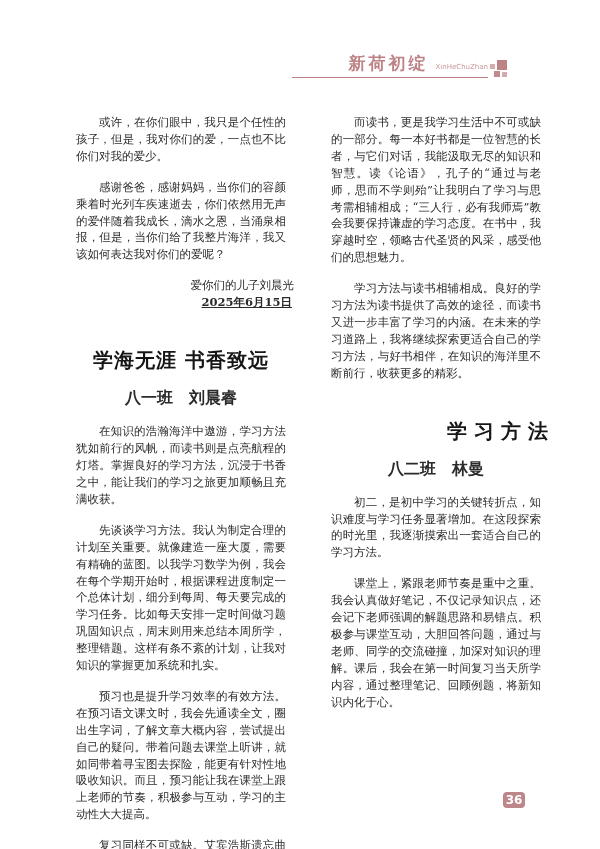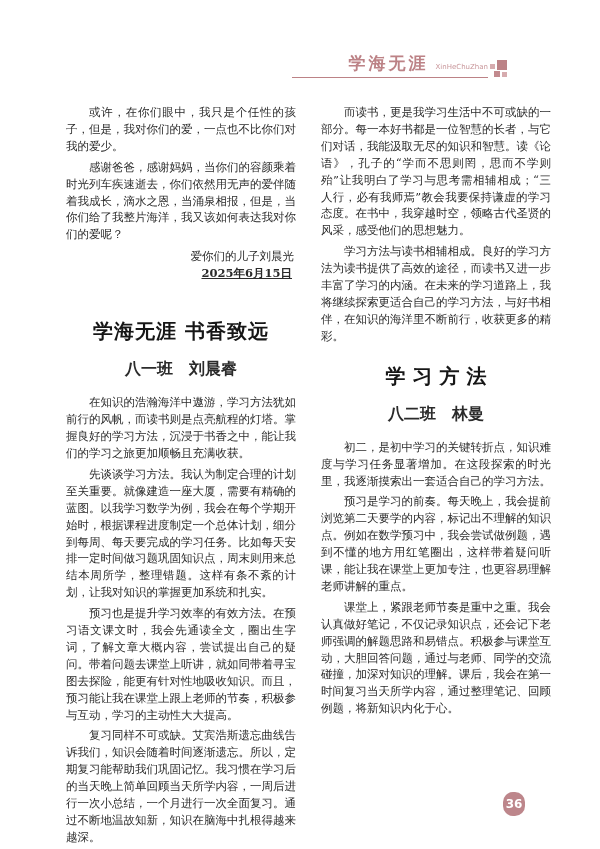--- a/index.html
+++ b/index.html
@@ -26,47 +26,47 @@
   .masthead-logo { position:relative; width:18px; height:18px; margin-left:2px; display:inline-block; }
   .masthead-logo i { position:absolute; display:block; }
   .sq1 { left:7px; top:0;    width:10px; height:10px; background:#bc8286; }
   .sq2 { left:0;   top:4px;  width:5px;  height:5px;  background:#d6abae; }
   .sq3 { left:4px; top:11px; width:6px;  height:6px;  background:#c28a8e; }
   .sq4 { left:12px;top:12px; width:5px;  height:5px;  background:#d6abae; }
   
   .columns { position:absolute; top:100px; left:62px; display:flex; gap:17px; }
   .col { width:238px; }
   .para {
-    margin:4px; font-size:11.5px; line-height:16.9px;
+    margin:14px; font-size:11.5px; line-height:16.9px;
     text-align:justify; text-justify:inter-character; text-indent:2em;
   }
   .sig  { margin:5px 0 0; font-size:11.5px; line-height:17px; text-align:right; padding-right:6px; font-weight:normal; }
   .sig-date { margin:0; font-size:11.5px; line-height:17px; text-align:right; padding-right:8px; font-weight:bold;text-decoration:underline; }
   .article-title {
     margin:36px 0 0; font-size:20px; font-weight:bold; color:#161616;
     text-align:center; letter-spacing:1px; line-height:26px;
   }
-  .article-title.spread { letter-spacing:7px; text-indent:7px; margin-top:18px; }
+  .article-title.spread { letter-spacing:7px; text-indent:7px; margin-top:36px;text-align:right; }
   .byline { margin:15px 0 14px; font-size:16px; font-weight:bold; text-align:center; }
   
   .page-number {
-    position:absolute; left:503px; top:792px; width:22px; height:24px;
+    position:absolute; left:503px; top:792px; width:22px; height:16px;
     background:#bd868b; color:#ffffff; font-size:12px; font-weight:bold;
     display:flex; align-items:center; justify-content:center;
-    font-family:"DejaVu Sans","Liberation Sans",sans-serif; border-radius:10px;
+    font-family:"DejaVu Sans","Liberation Sans",sans-serif; border-radius:4px;
   }
 </style>
 </head>
 <body>
 
 <div class="page">
 
   <header class="masthead">
     <span class="masthead-text">
-      <span class="masthead-cn">学海无涯</span>
+      <span class="masthead-cn">新荷初绽</span>
       <span class="masthead-en">XinHeChuZhan</span>
     </span>
     <span class="masthead-logo">
       <i class="sq1"></i>
         <i class="sq2"></i>
         <i class="sq3"></i>
         <i class="sq4"></i>
     </span>
   </header>
 
@@ -81,28 +81,27 @@
       <h1 class="article-title">学海无涯 书香致远</h1>
       <p class="byline">八一班　刘晨睿</p>
 
       <p class="para">在知识的浩瀚海洋中遨游，学习方法犹如前行的风帆，而读书则是点亮航程的灯塔。掌握良好的学习方法，沉浸于书香之中，能让我们的学习之旅更加顺畅且充满收获。</p>
       <p class="para">先谈谈学习方法。我认为制定合理的计划至关重要。就像建造一座大厦，需要有精确的蓝图。以我学习数学为例，我会在每个学期开始时，根据课程进度制定一个总体计划，细分到每周、每天要完成的学习任务。比如每天安排一定时间做习题巩固知识点，周末则用来总结本周所学，整理错题。这样有条不紊的计划，让我对知识的掌握更加系统和扎实。</p>
       <p class="para">预习也是提升学习效率的有效方法。在预习语文课文时，我会先通读全文，圈出生字词，了解文章大概内容，尝试提出自己的疑问。带着问题去课堂上听讲，就如同带着寻宝图去探险，能更有针对性地吸收知识。而且，预习能让我在课堂上跟上老师的节奏，积极参与互动，学习的主动性大大提高。</p>
       <p class="para">复习同样不可或缺。艾宾浩斯遗忘曲线告诉我们，知识会随着时间逐渐遗忘。所以，定期复习能帮助我们巩固记忆。我习惯在学习后的当天晚上简单回顾当天所学内容，一周后进行一次小总结，一个月进行一次全面复习。通过不断地温故知新，知识在脑海中扎根得越来越深。</p>
     </section>
 
     <section class="col">
-      <p class="para">而读书，更是我学习生活中不可或缺的一部分。每一本好书都是一位智慧的长者，与它们对话，我能汲取无尽的知识和智慧。读《论语》，孔子的“学而不思则罔，思而不学则殆”让我明白了学习与思考需相辅相成；“三人行，必有我师焉”教会我要保持谦虚的学习态度。在书中，我穿越时空，领略古代圣贤的风采，感受他们的思想魅力。</p>
+      <p class="para">而读书，更是我学习生活中不可或缺的一部分。每一本好书都是一位智慧的长者，与它们对话，我能汲取无尽的知识和智慧。读《论语》，孔子的“通过与老师，思而不学则殆”让我明白了学习与思考需相辅相成；“三人行，必有我师焉”教会我要保持谦虚的学习态度。在书中，我穿越时空，领略古代圣贤的风采，感受他们的思想魅力。</p>
       <p class="para">学习方法与读书相辅相成。良好的学习方法为读书提供了高效的途径，而读书又进一步丰富了学习的内涵。在未来的学习道路上，我将继续探索更适合自己的学习方法，与好书相伴，在知识的海洋里不断前行，收获更多的精彩。</p>
 
       <h1 class="article-title spread">学习方法</h1>
       <p class="byline">八二班　林曼</p>
 
       <p class="para">初二，是初中学习的关键转折点，知识难度与学习任务显著增加。在这段探索的时光里，我逐渐摸索出一套适合自己的学习方法。</p>
-      <p class="para">预习是学习的前奏。每天晚上，我会提前浏览第二天要学的内容，标记出不理解的知识点。例如在数学预习中，我会尝试做例题，遇到不懂的地方用红笔圈出，这样带着疑问听课，能让我在课堂上更加专注，也更容易理解老师讲解的重点。</p>
       <p class="para">课堂上，紧跟老师节奏是重中之重。我会认真做好笔记，不仅记录知识点，还会记下老师强调的解题思路和易错点。积极参与课堂互动，大胆回答问题，通过与老师、同学的交流碰撞，加深对知识的理解。课后，我会在第一时间复习当天所学内容，通过整理笔记、回顾例题，将新知识内化于心。</p>
     </section>
 
   </main>
 
   <div class="page-number">36</div>
 
 </div>
 
 </body></html>

